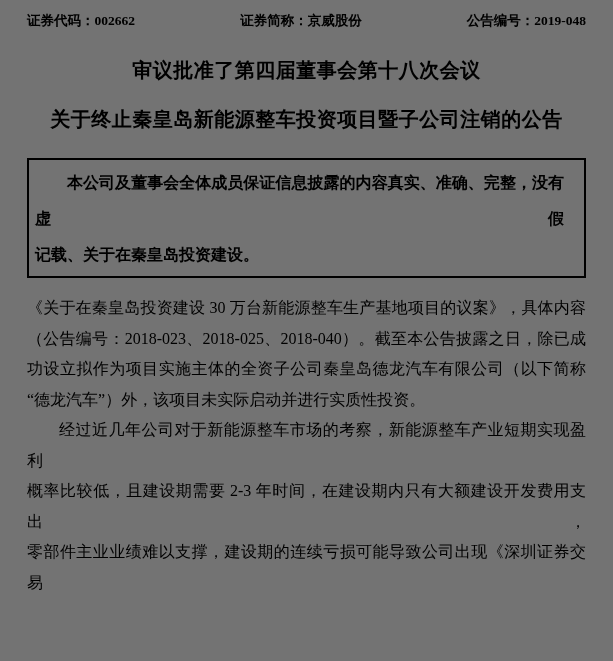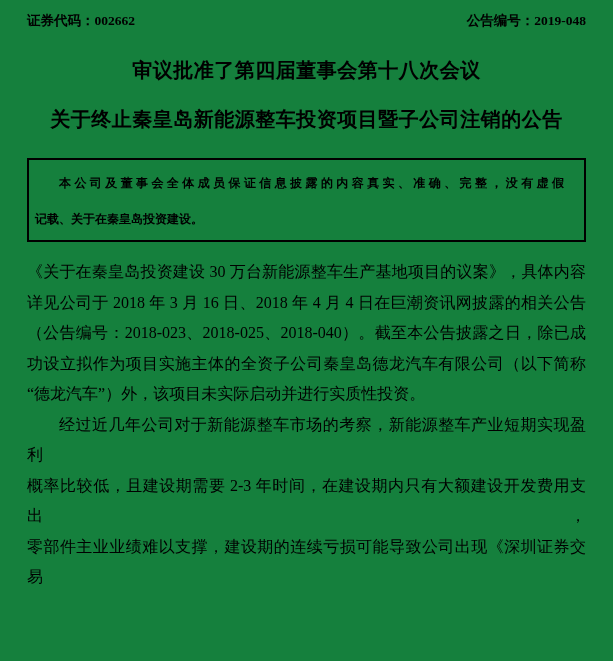--- a/index.html
+++ b/index.html
@@ -6,21 +6,21 @@
     margin: 0;
     padding: 0;
     background: #ffffff;
     color: #000000;
     font-family: "Liberation Serif", "DejaVu Serif", serif;
   }
   .page {
     position: relative;
     width: 613px;
     height: 661px;
-    background: #15803d;
+    background: #737373;
     box-sizing: border-box;
     padding: 10px 27px 0 27px;
     overflow: hidden;
   }
   .doc-header {
     display: flex;
     justify-content: space-between;
     align-items: baseline;
     font-weight: bold;
     font-size: 13.5px;
@@ -38,21 +38,21 @@
     font-weight: bold;
     font-size: 20px;
     margin-top: 22px;
     letter-spacing: 0.5px;
   }
   .statement-box {
     border: 2px solid #000000;
     margin-top: 25px;
     padding: 5px 20px 3px 6px;
     font-weight: bold;
-    font-size: 12px;
+    font-size: 16px;
     line-height: 36px;
   }
   .body-text {
     margin-top: 15px;
     font-size: 16px;
     line-height: 30.5px;
   }
   .tline {
     text-align: justify;
     text-align-last: justify;
@@ -65,37 +65,37 @@
     text-indent: 2em;
   }
 </style>
 </head>
 <body>
 
 <div class="page">
 
   <div class="doc-header">
     <span>证券代码：002662</span>
+    <span>证券简称：京威股份</span>
     <span>公告编号：2019-048</span>
   </div>
 
   <div class="doc-title">审议批准了第四届董事会第十八次会议</div>
 
   <div class="doc-subtitle">关于终止秦皇岛新能源整车投资项目暨子公司注销的公告</div>
 
   <div class="statement-box">
     <div class="tline indent">本公司及董事会全体成员保证信息披露的内容真实、准确、完整，没有虚假</div>
     <div class="tline-end">记载、关于在秦皇岛投资建设。</div>
   </div>
 
   <div class="body-text">
 
     <div>
       <div class="tline">《关于在秦皇岛投资建设 30 万台新能源整车生产基地项目的议案》，具体内容</div>
-      <div class="tline">详见公司于 2018 年 3 月 16 日、2018 年 4 月 4 日在巨潮资讯网披露的相关公告</div>
       <div class="tline">（公告编号：2018-023、2018-025、2018-040）。截至本公告披露之日，除已成</div>
       <div class="tline">功设立拟作为项目实施主体的全资子公司秦皇岛德龙汽车有限公司（以下简称</div>
       <div class="tline-end">“德龙汽车”）外，该项目未实际启动并进行实质性投资。</div>
     </div>
 
     <div>
       <div class="tline indent">经过近几年公司对于新能源整车市场的考察，新能源整车产业短期实现盈利</div>
       <div class="tline">概率比较低，且建设期需要 2-3 年时间，在建设期内只有大额建设开发费用支出，</div>
       <div class="tline">零部件主业业绩难以支撑，建设期的连续亏损可能导致公司出现《深圳证券交易</div>
 

